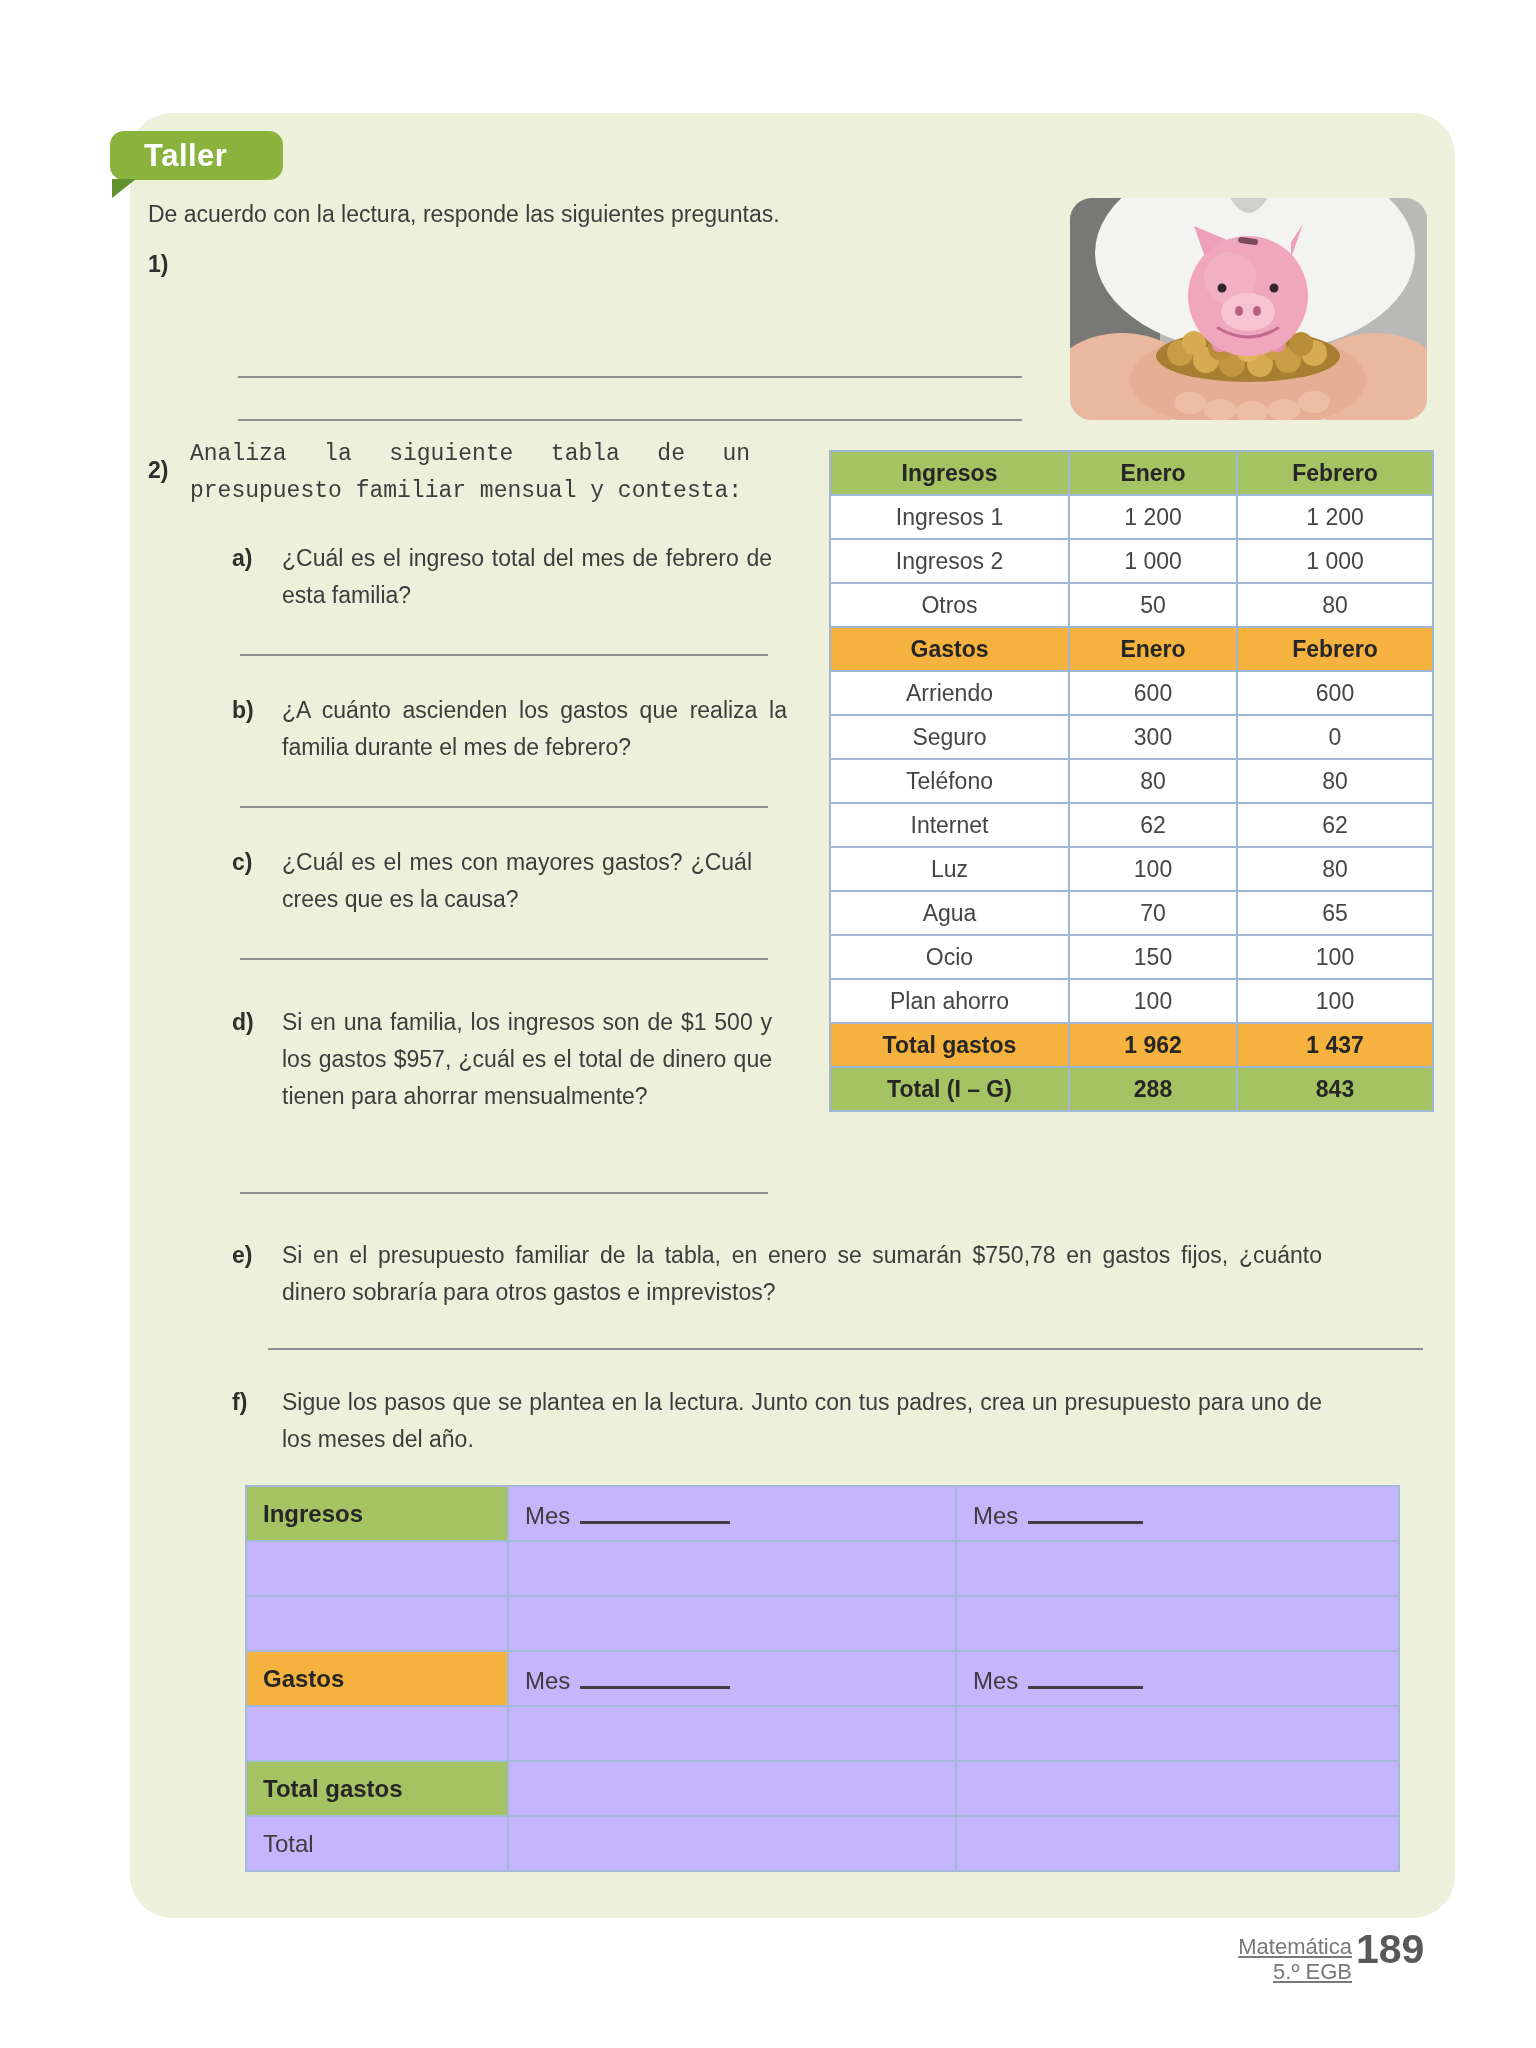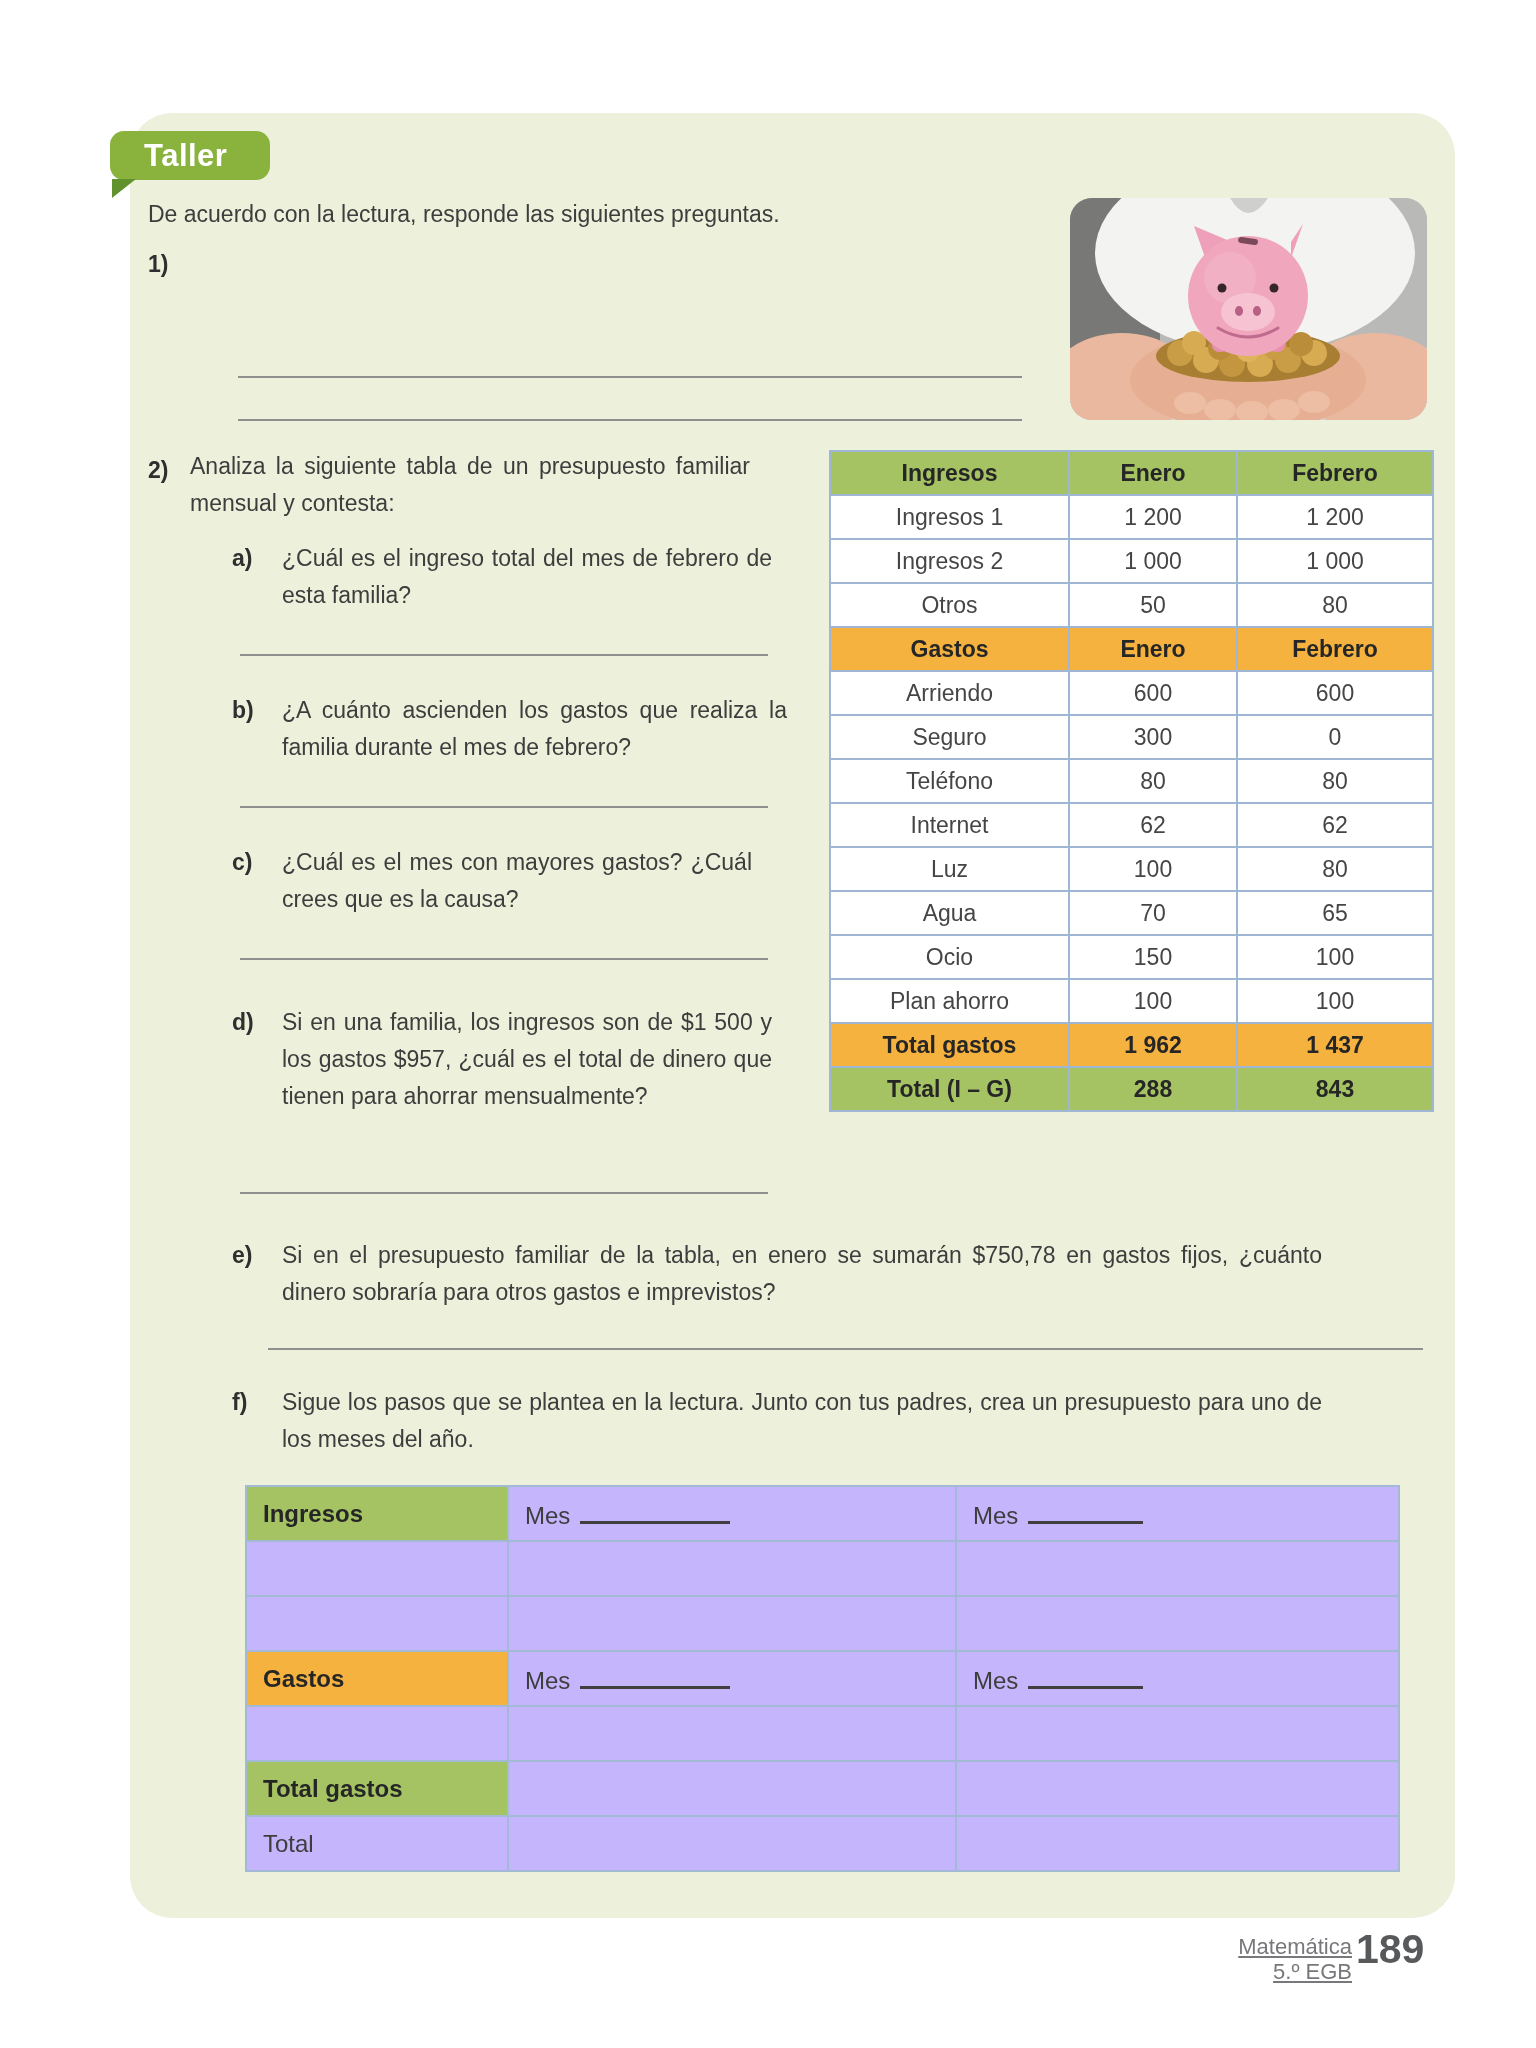--- a/index.html
+++ b/index.html
@@ -1,21 +1,21 @@
 <!DOCTYPE html>
 <html><head>
 <meta charset="utf-8">
 <style>
   html,body{margin:0;padding:0;background:#ffffff;}
   .page{position:relative;width:1536px;height:2048px;background:#ffffff;overflow:hidden;
         font-family:"Liberation Sans","DejaVu Sans",sans-serif;color:#3d3d3d;}
   .panel{position:absolute;left:130px;top:113px;width:1325px;height:1805px;
          background:#edf0db;border-radius:42px;}
   
-  .tag{position:absolute;left:110px;top:131px;width:160px;height:49px;background:#8ab33e;
+  .tag{position:absolute;left:110px;top:131px;width:173px;height:49px;background:#8ab33e;
        border-radius:14px;display:flex;align-items:center;padding-left:34px;box-sizing:border-box;}
   .tag span{color:#ffffff;font-weight:bold;font-size:31px;letter-spacing:.5px;}
   .tag .tail{position:absolute;left:2px;bottom:-18px;width:24px;height:19px;background:#61922e;
        -webkit-clip-path:polygon(0 0,100% 0,0 100%);clip-path:polygon(0 0,100% 0,0 100%);padding:0;}
   
   .txt{position:absolute;font-size:23px;line-height:37px;text-align:justify;}
   .nowrap{white-space:nowrap;text-align:left;}
   .qnum{position:absolute;font-weight:bold;font-size:23px;line-height:37px;color:#2f2f2f;}
   .ansline{position:absolute;border-bottom:2px solid #8f8f8f;height:0;}
   
@@ -101,21 +101,21 @@
       <circle cx="152" cy="90" r="4.5" fill="#35262c"></circle>
       <circle cx="204" cy="90" r="4.5" fill="#35262c"></circle>
       <ellipse cx="178" cy="114" rx="27" ry="19" fill="#f6c3d2"></ellipse>
       <ellipse cx="169" cy="113" rx="4" ry="5" fill="#b95f84"></ellipse>
       <ellipse cx="187" cy="113" rx="4" ry="5" fill="#b95f84"></ellipse>
       <path d="M148 130 Q178 148 208 130" stroke="#c06a8e" stroke-width="3" fill="none" stroke-linecap="round"></path>
     </svg>
   </div>
 
   <div class="qnum" style="left:148px;top:452px;">2)</div>
-  <div class="txt" style="left:190px;top:448px;width:560px;">Analiza la siguiente tabla de un presupuesto familiar mensual y contesta:</div>
+  <div class="txt" style="left:190px;top:436px;width:560px;font-family:Liberation Mono, monospace;">Analiza la siguiente tabla de un presupuesto familiar mensual y contesta:</div>
 
   <div class="qnum" style="left:232px;top:540px;">a)</div>
   <div class="txt" style="left:282px;top:540px;width:490px;">¿Cuál es el ingreso total del mes de febrero de esta familia?</div>
   <div class="ansline" style="left:240px;top:654px;width:528px;"></div>
 
   <div class="qnum" style="left:232px;top:692px;">b)</div>
   <div class="txt" style="left:282px;top:692px;width:505px;">¿A cuánto ascienden los gastos que realiza la familia durante el mes de febrero?</div>
   <div class="ansline" style="left:240px;top:806px;width:528px;"></div>
 
   <div class="qnum" style="left:232px;top:844px;">c)</div>

